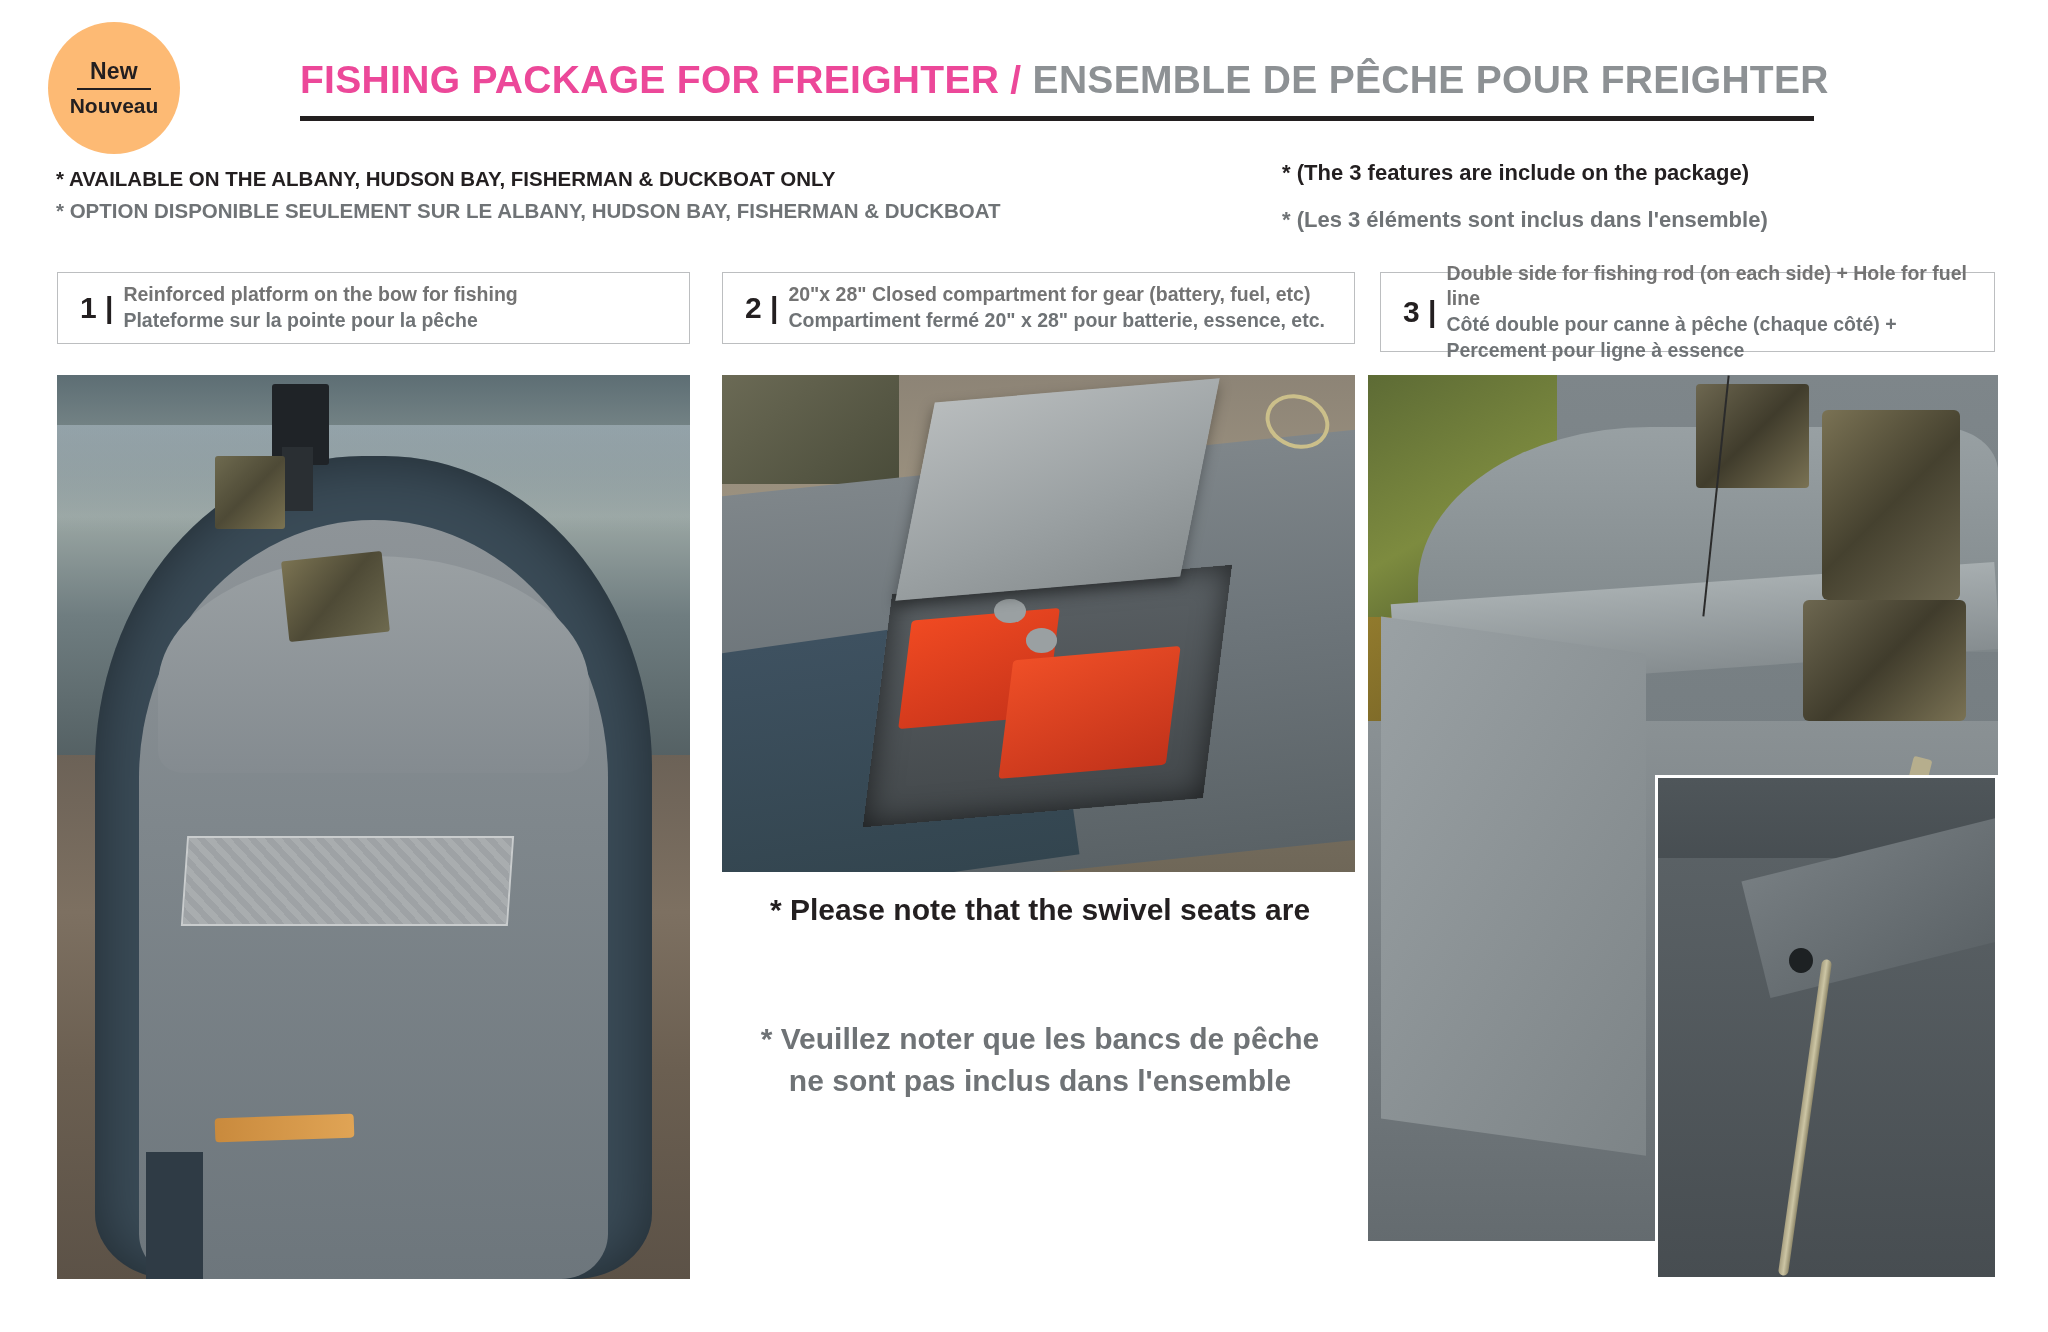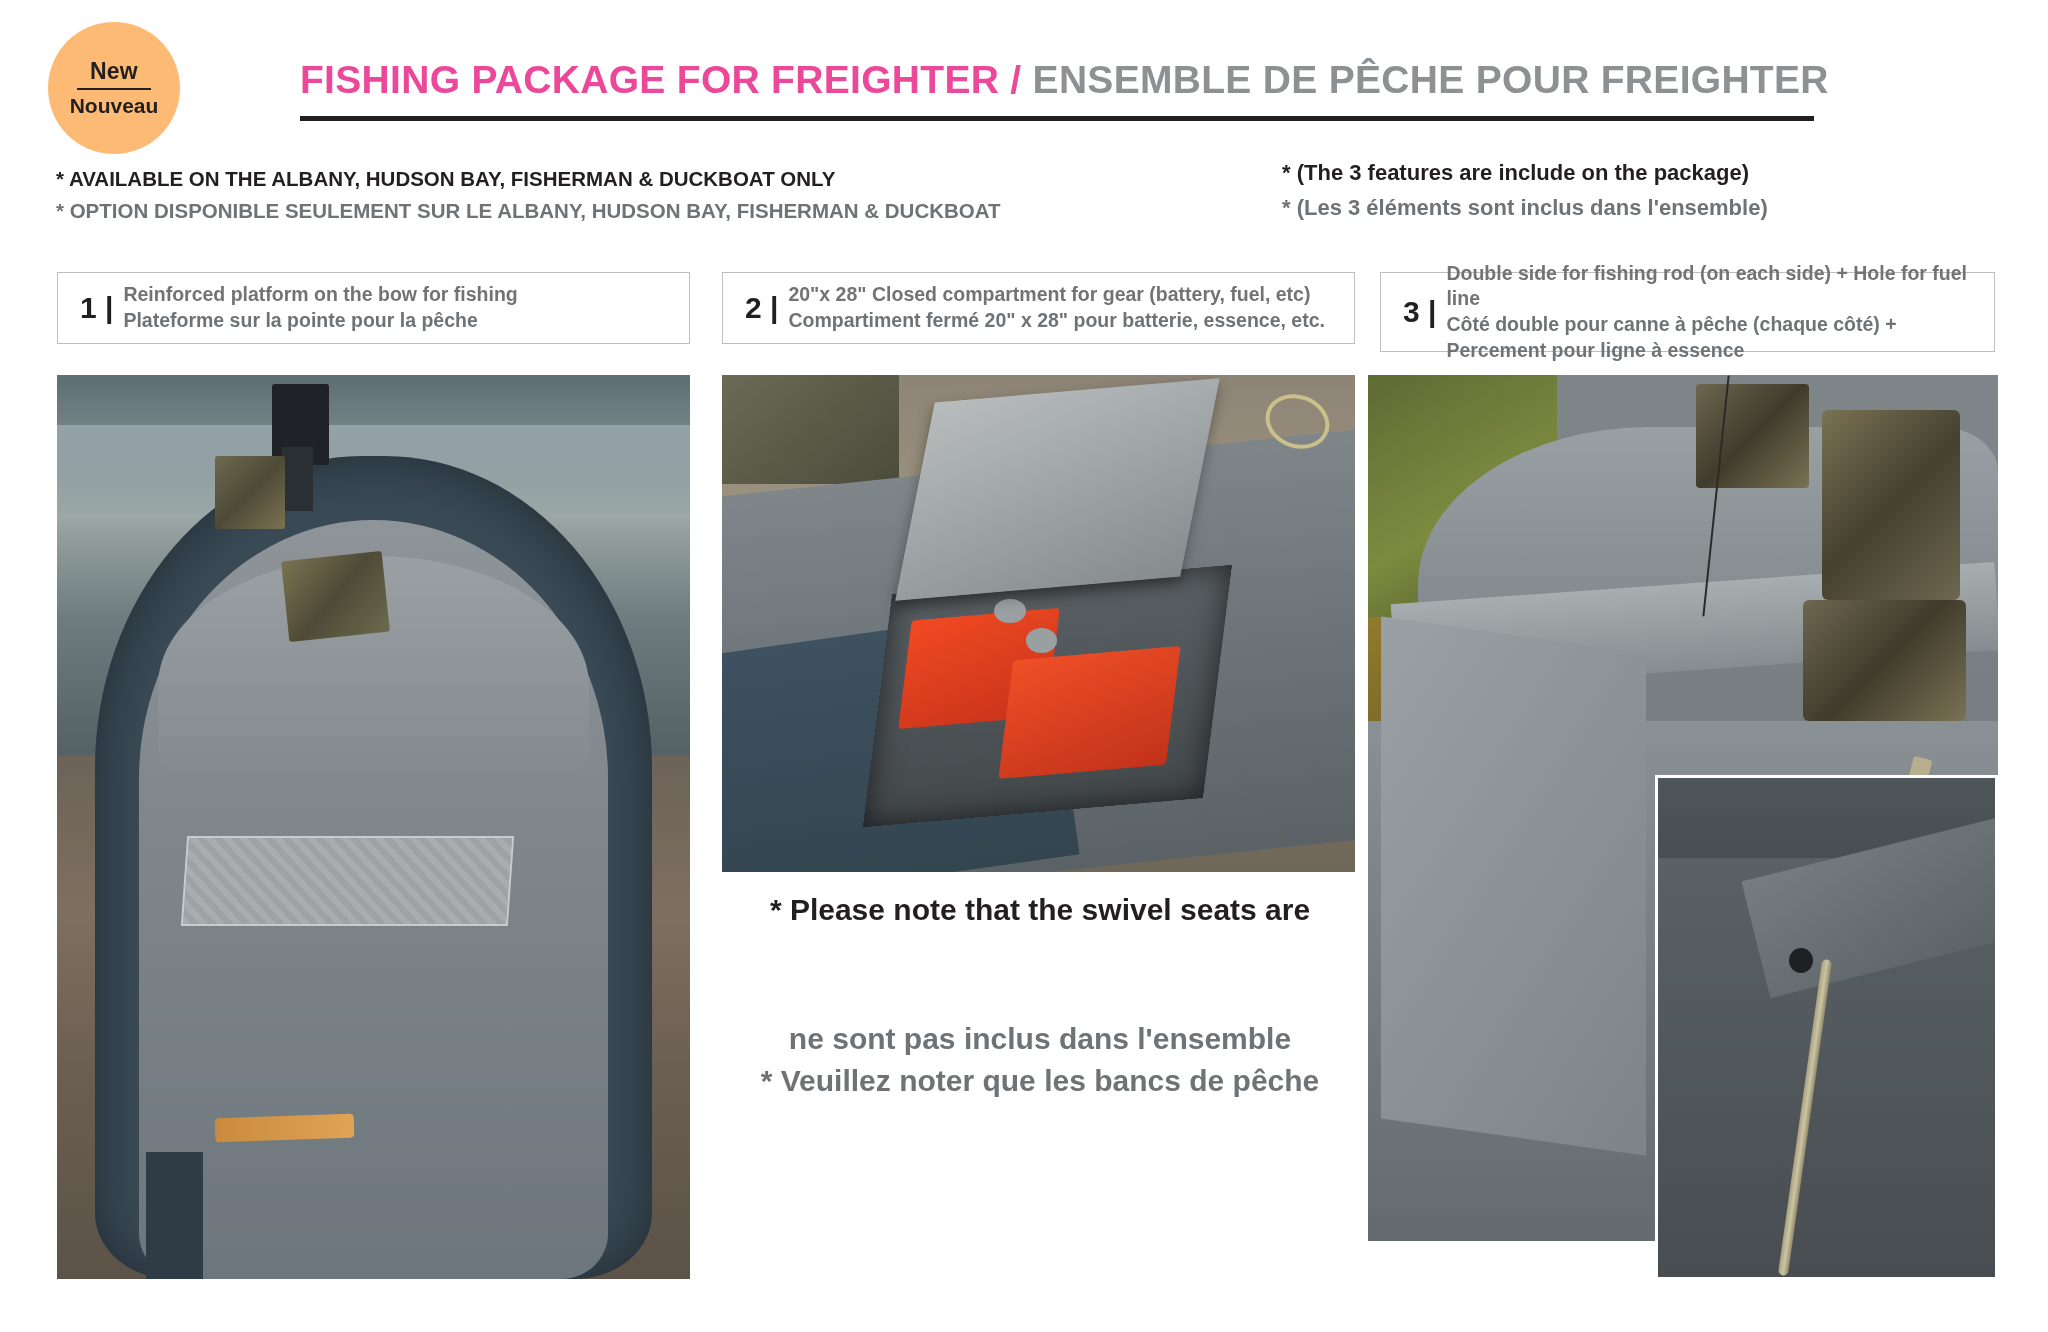--- a/index.html
+++ b/index.html
@@ -101,20 +101,21 @@
     font-weight: bold;
     line-height: 1.6;
     white-space: nowrap;
   }
   .notes-right .n-fr {
     font-size: 22px;
     color: #6f7376;
     font-weight: bold;
     line-height: 1.6;
     white-space: nowrap;
+    margin-top: 12px;
   }
 
   
   .feature {
     position: absolute;
     border: 1px solid #bcbec0;
     box-sizing: border-box;
     display: flex;
     align-items: center;
     padding: 0;
@@ -466,22 +467,22 @@
   <div class="p2-cap-b"></div>
   <div class="p2-lid"></div>
   <div class="p2-rope"></div>
 </div>
 
 <div class="mid-note">
   <div class="m-en">
     <div>* Please note that the swivel seats are</div>
   </div>
   <div class="m-fr">
+    <div>* Veuillez noter que les bancs de pêche</div>
     <div>ne sont pas inclus dans l'ensemble</div>
-    <div>* Veuillez noter que les bancs de pêche</div>
   </div>
 </div>
 
 <div class="photo" id="photo-3">
   <div class="p3-bg"></div>
   <div class="p3-foliage"></div>
   <div class="p3-foliage2"></div>
   <div class="p3-hull-top"></div>
   <div class="p3-gunwale"></div>
   <div class="p3-floor"></div>

